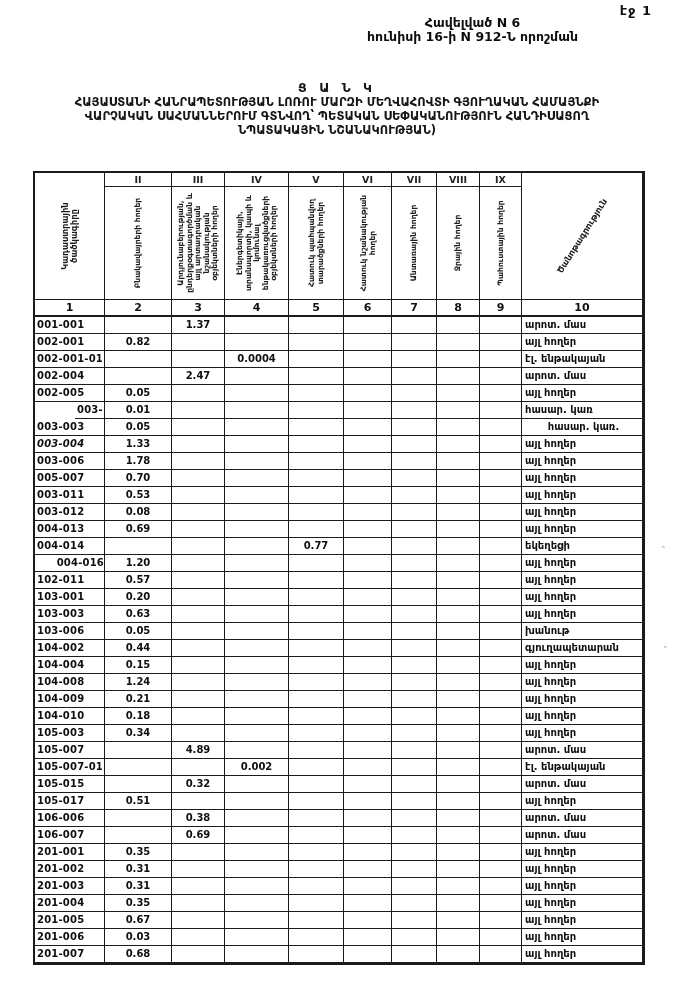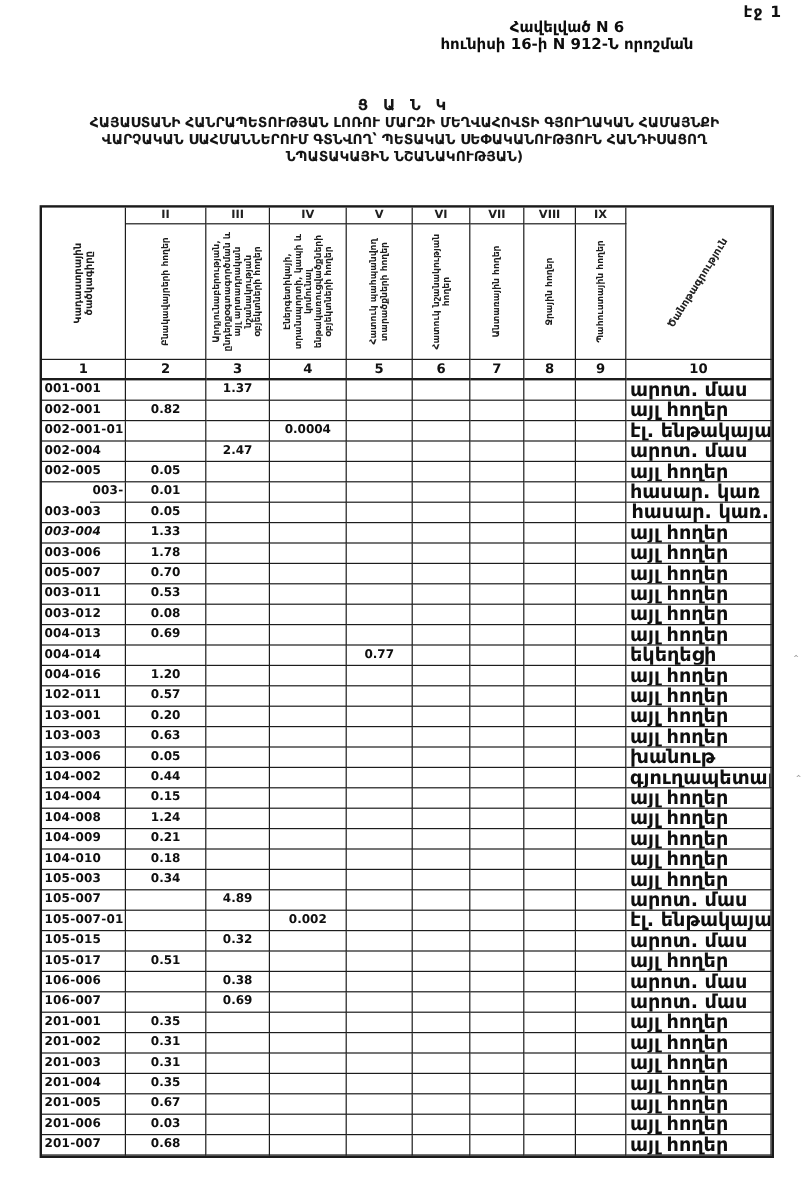--- a/index.html
+++ b/index.html
@@ -61,21 +61,21 @@
     border-bottom-width:2px;color:#111;
   }
   .code-cell{
     font-size:10px;line-height:16px;padding-left:2px;color:#0f0f0f;
     letter-spacing:0.2px;
   }
   .val-cell{
     font-size:10px;line-height:16px;text-align:center;color:#0f0f0f;
   }
   .note-cell{
-    font-size:16px;line-height:16px;padding-left:3px;color:#0f0f0f;
+    font-size:10px;line-height:16px;padding-left:3px;color:#0f0f0f;
     white-space:nowrap;
   }
   .note-cell::after{ 
     content:"";position:absolute;left:100%;bottom:-1px;width:24px;
     border-bottom:1px solid #c9c9c9;
   }
   
   .artifact{position:absolute;color:#9a9a9a;font-size:7px;font-weight:bold;}
 </style>
 </head>
@@ -285,21 +285,21 @@
       <div class="cell code-cell" style="grid-area: 17 / 1;">004-014</div>
       <div class="cell val-cell" style="grid-area: 17 / 2;"></div>
       <div class="cell val-cell" style="grid-area: 17 / 3;"></div>
       <div class="cell val-cell" style="grid-area: 17 / 4;"></div>
       <div class="cell val-cell" style="grid-area: 17 / 5;">0.77</div>
       <div class="cell val-cell" style="grid-area: 17 / 6;"></div>
       <div class="cell val-cell" style="grid-area: 17 / 7;"></div>
       <div class="cell val-cell" style="grid-area: 17 / 8;"></div>
       <div class="cell val-cell" style="grid-area: 17 / 9;"></div>
       <div class="cell note-cell" style="grid-area: 17 / 10;">եկեղեցի</div>
-      <div class="cell code-cell" style="grid-area: 18 / 1;">004-016</div>
+      <div class="cell code-cell" style="grid-area: 18 / 1; text-align: right;">004-016</div>
       <div class="cell val-cell" style="grid-area: 18 / 2;">1.20</div>
       <div class="cell val-cell" style="grid-area: 18 / 3;"></div>
       <div class="cell val-cell" style="grid-area: 18 / 4;"></div>
       <div class="cell val-cell" style="grid-area: 18 / 5;"></div>
       <div class="cell val-cell" style="grid-area: 18 / 6;"></div>
       <div class="cell val-cell" style="grid-area: 18 / 7;"></div>
       <div class="cell val-cell" style="grid-area: 18 / 8;"></div>
       <div class="cell val-cell" style="grid-area: 18 / 9;"></div>
       <div class="cell note-cell" style="grid-area: 18 / 10;">այլ հողեր</div>
       <div class="cell code-cell" style="grid-area: 19 / 1;">102-011</div>

